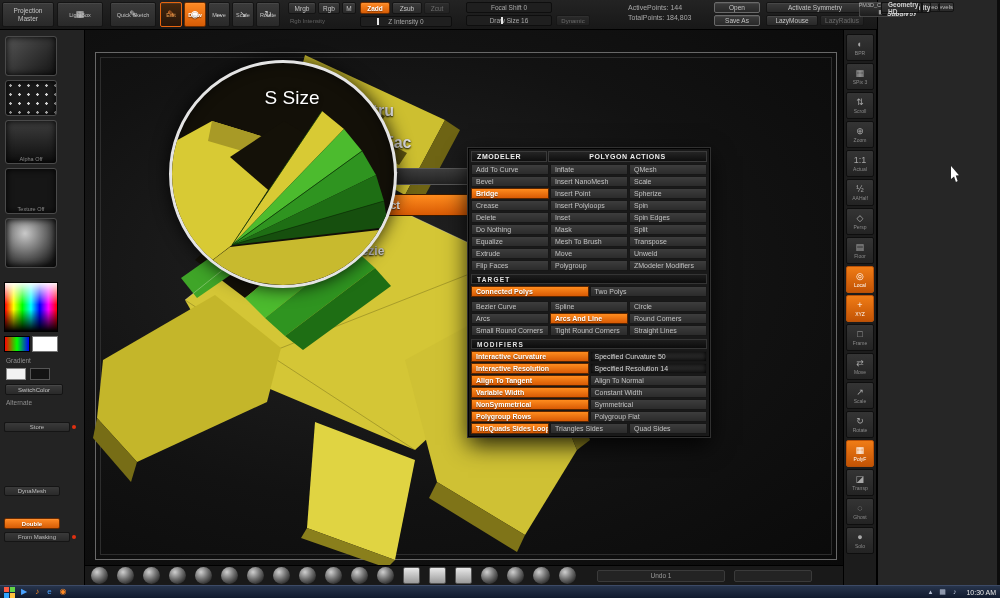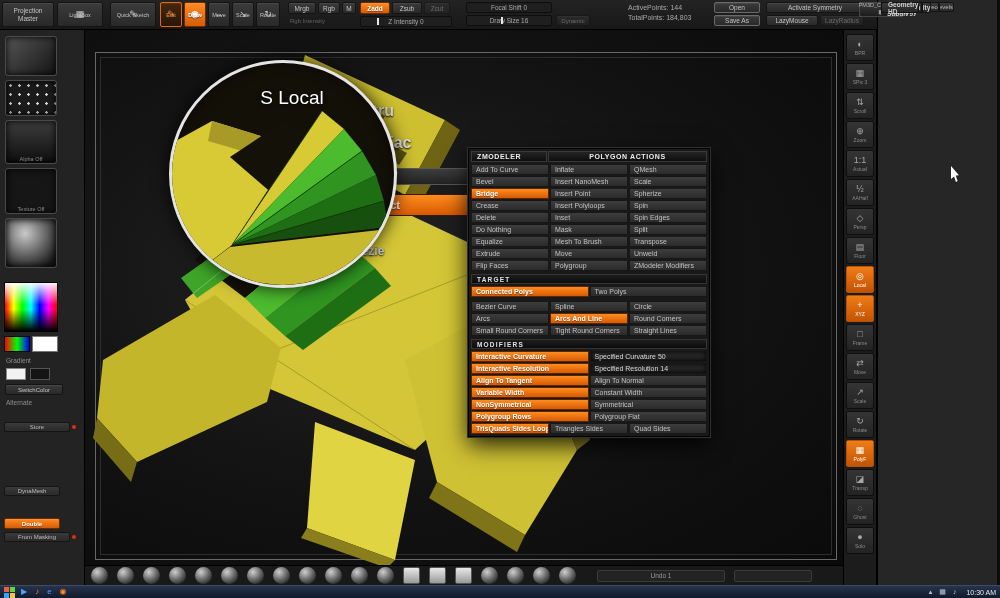--- a/index.html
+++ b/index.html
@@ -255,21 +255,21 @@
         <polygon points="40,58 92,74 84,92 36,78" fill="#a89a26"></polygon>
         <polygon points="58,94 112,58 152,82 102,132" fill="#141108"></polygon>
         <polygon points="60,182 150,48 172,66 60,182" fill="#d8ca34"></polygon>
         <polygon points="60,182 172,66 190,88 60,182" fill="#4cbb2e"></polygon>
         <polygon points="60,182 190,88 204,112 60,182" fill="#2f9420"></polygon>
         <polygon points="60,182 204,112 212,138 60,182" fill="#1e6e14"></polygon>
         <polygon points="60,182 212,138 216,164 60,182" fill="#164f0e"></polygon>
         <polygon points="0,228 58,184 216,166 228,200 228,228" fill="#c8ba2e"></polygon>
         <path d="M60,182 L150,48 M60,182 L190,88 M60,182 L212,138" stroke="#0e3a08" stroke-width="0.8" fill="none"></path>
       </svg>
-      <div id="mag-label">S Local</div>
+      <div id="mag-label">S Size</div>
     </div>
   </div>
 
   <div id="zmodeler">
     <div class="zm-head">
       <div class="zm-title">ZMODELER</div>
       <div class="zm-sub">POLYGON ACTIONS</div>
     </div>
     <div class="zgrid c3">
 

